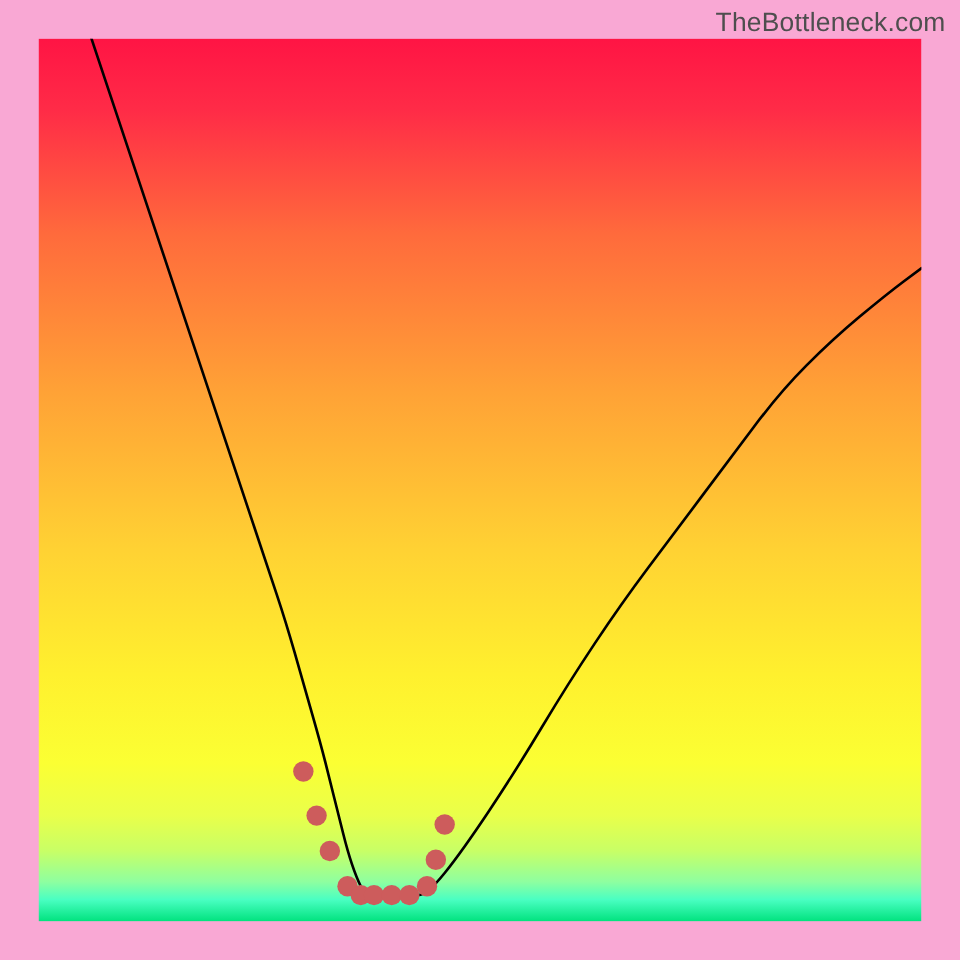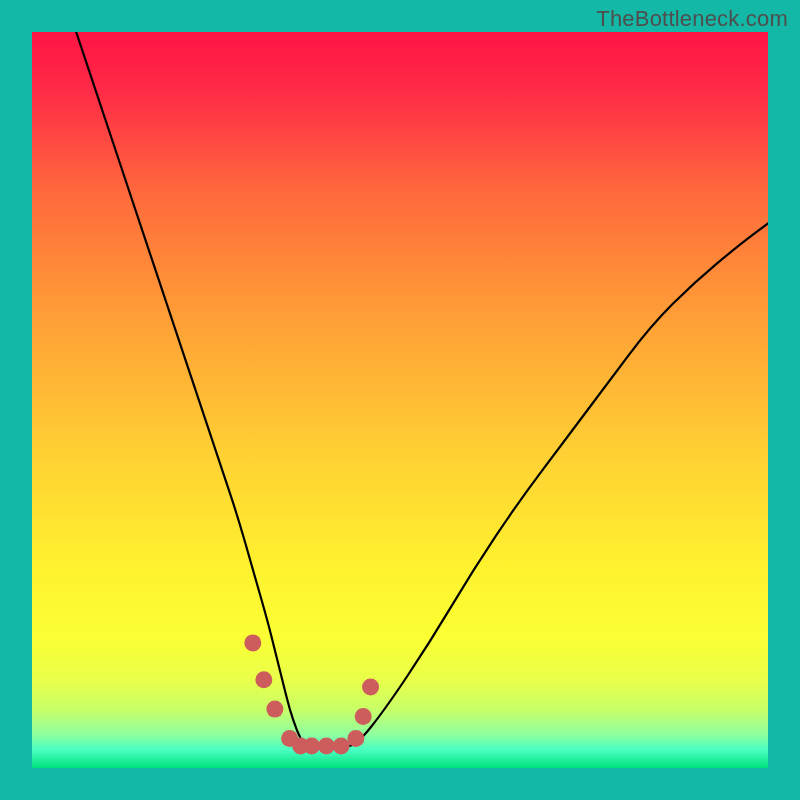--- a/index.html
+++ b/index.html
@@ -1,16 +1,16 @@
 <!DOCTYPE html>
 <html><head>
 <meta charset="utf-8">
 <style>
   html,body{margin:0;padding:0;width:800px;height:800px;overflow:hidden;background:#000;font-family:Arial,Helvetica,sans-serif}
-  .frame{position:absolute;inset:0;background:#14b8a6}
+  .frame{position:absolute;inset:0;background:#f9a8d4}
   .plot{position:absolute;left:32px;top:32px;width:736px;height:736px;overflow:hidden}
   .watermark{position:absolute;top:6px;right:12px;color:#4e4e4e;font-size:22px;font-weight:400;letter-spacing:.2px;z-index:5}
   svg{position:absolute;inset:0}
 </style>
 </head>
 <body>
 
 <div class="frame">
   <div class="watermark">TheBottleneck.com</div>
 

